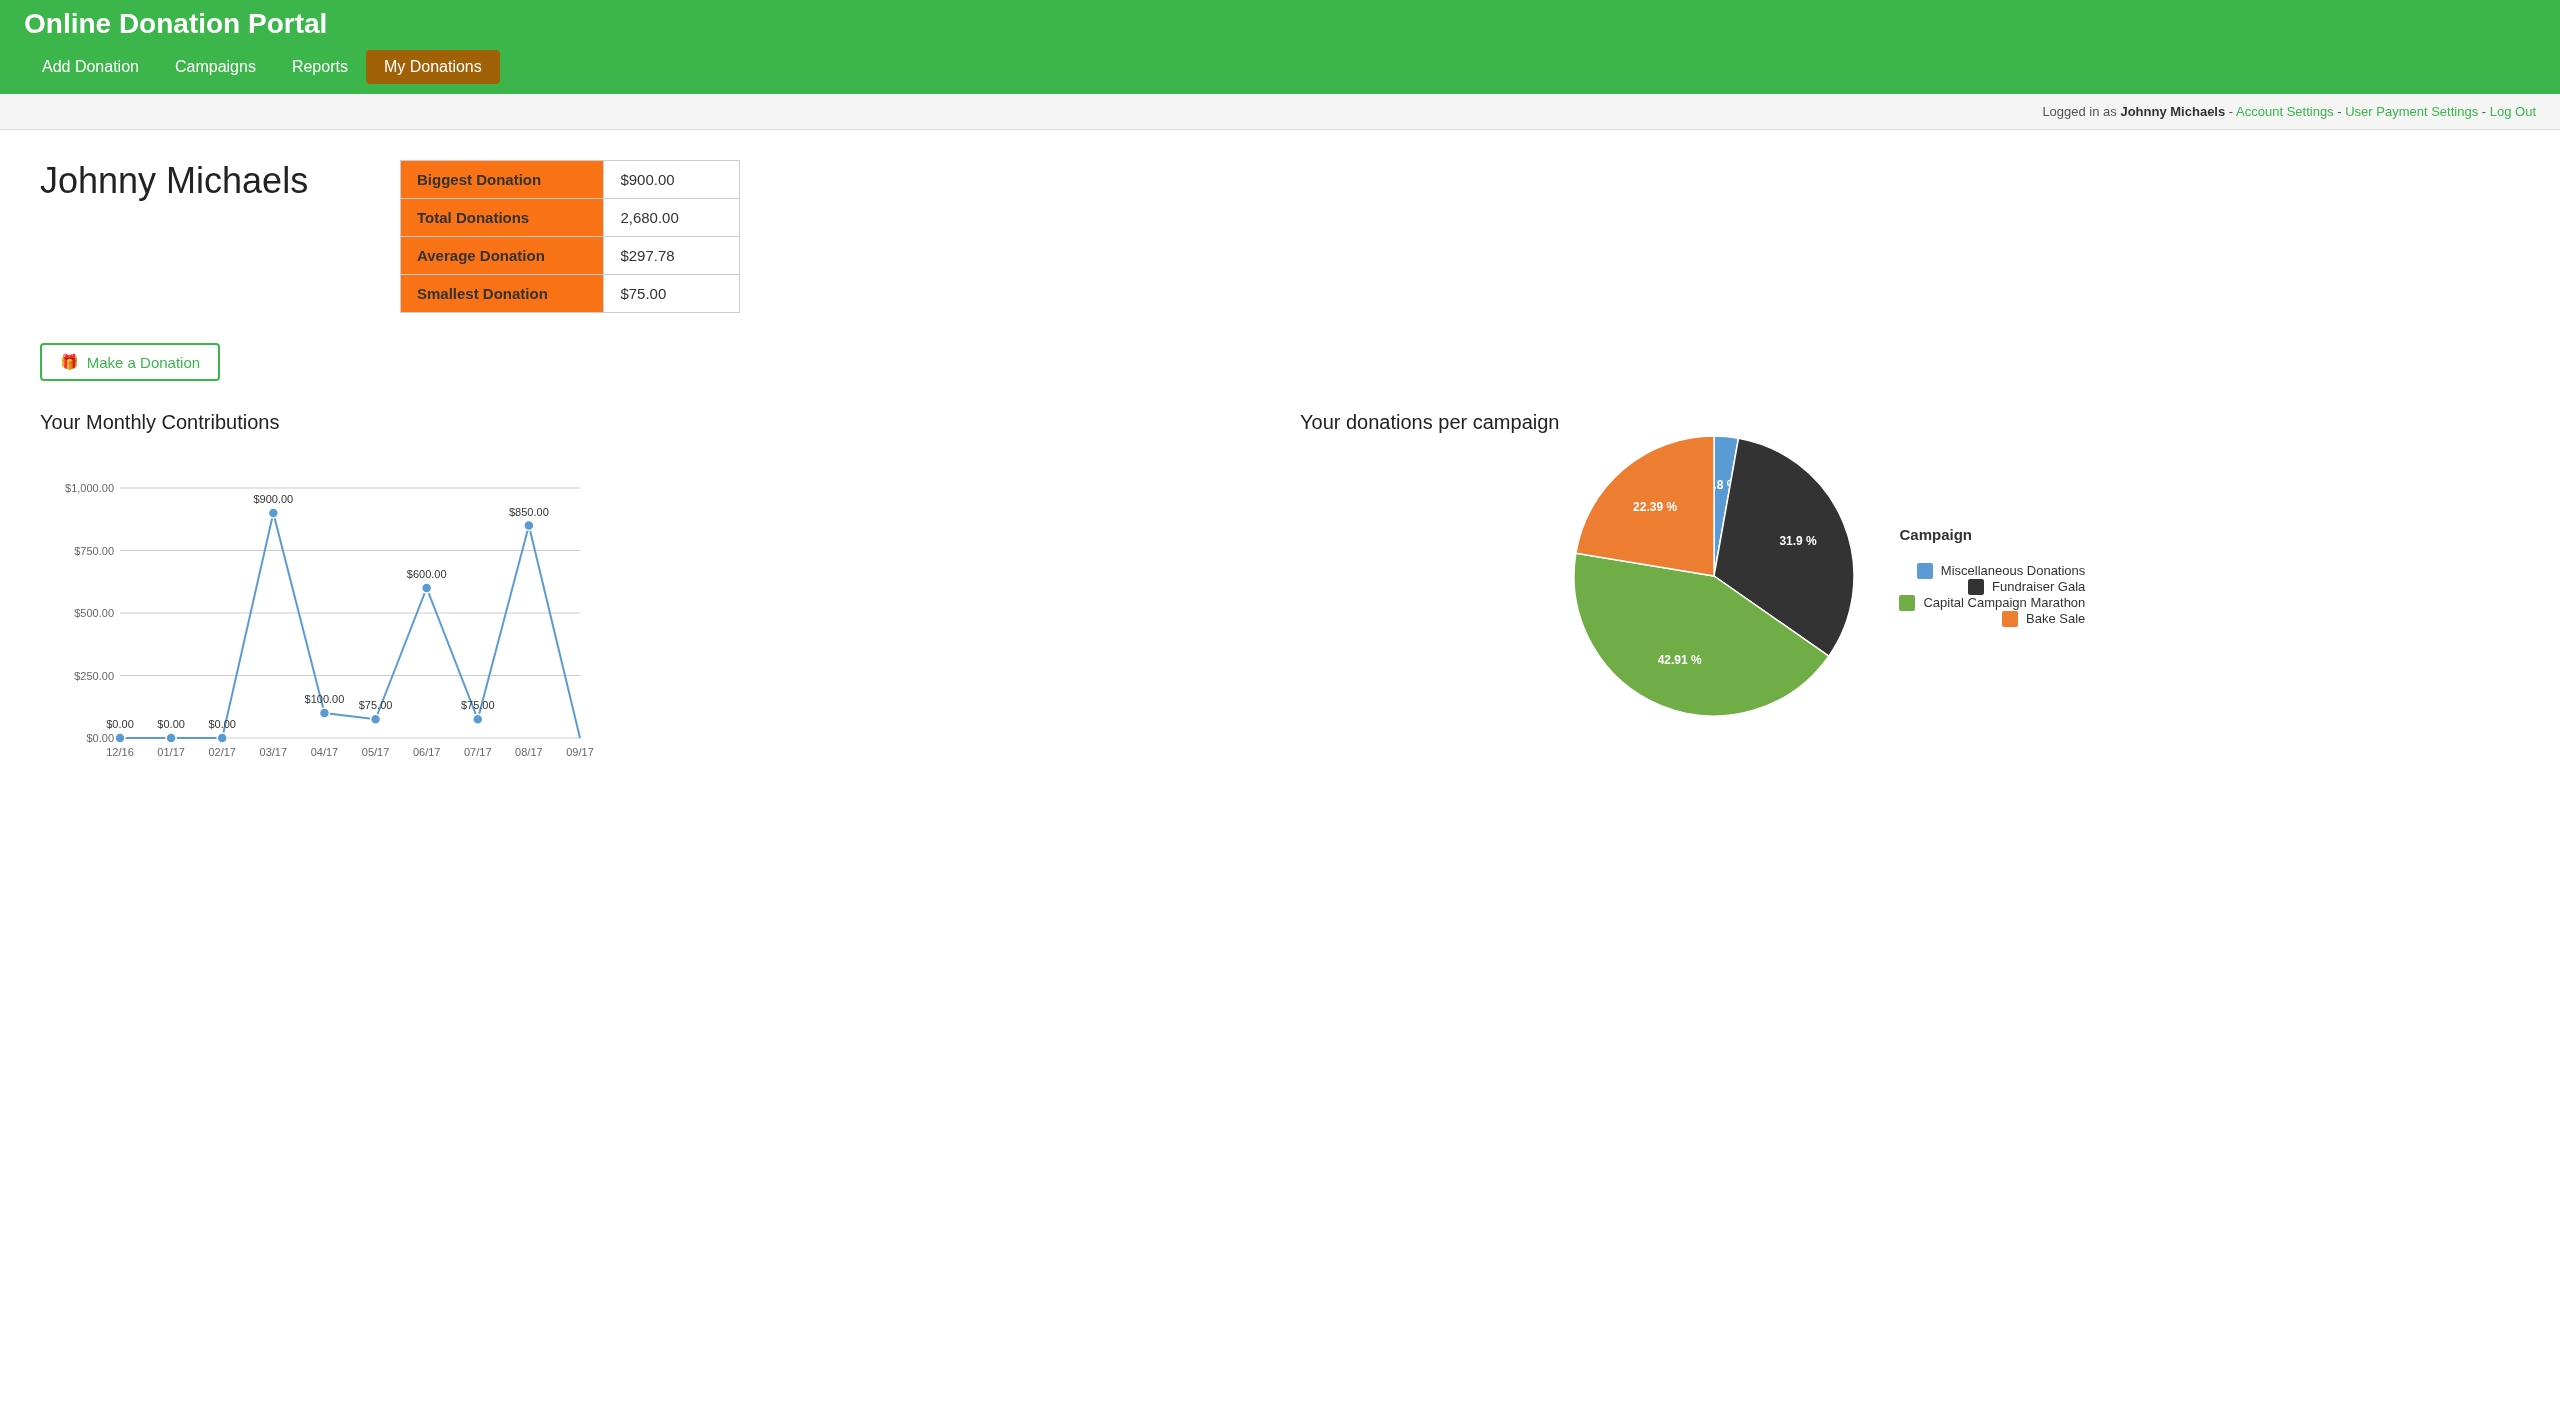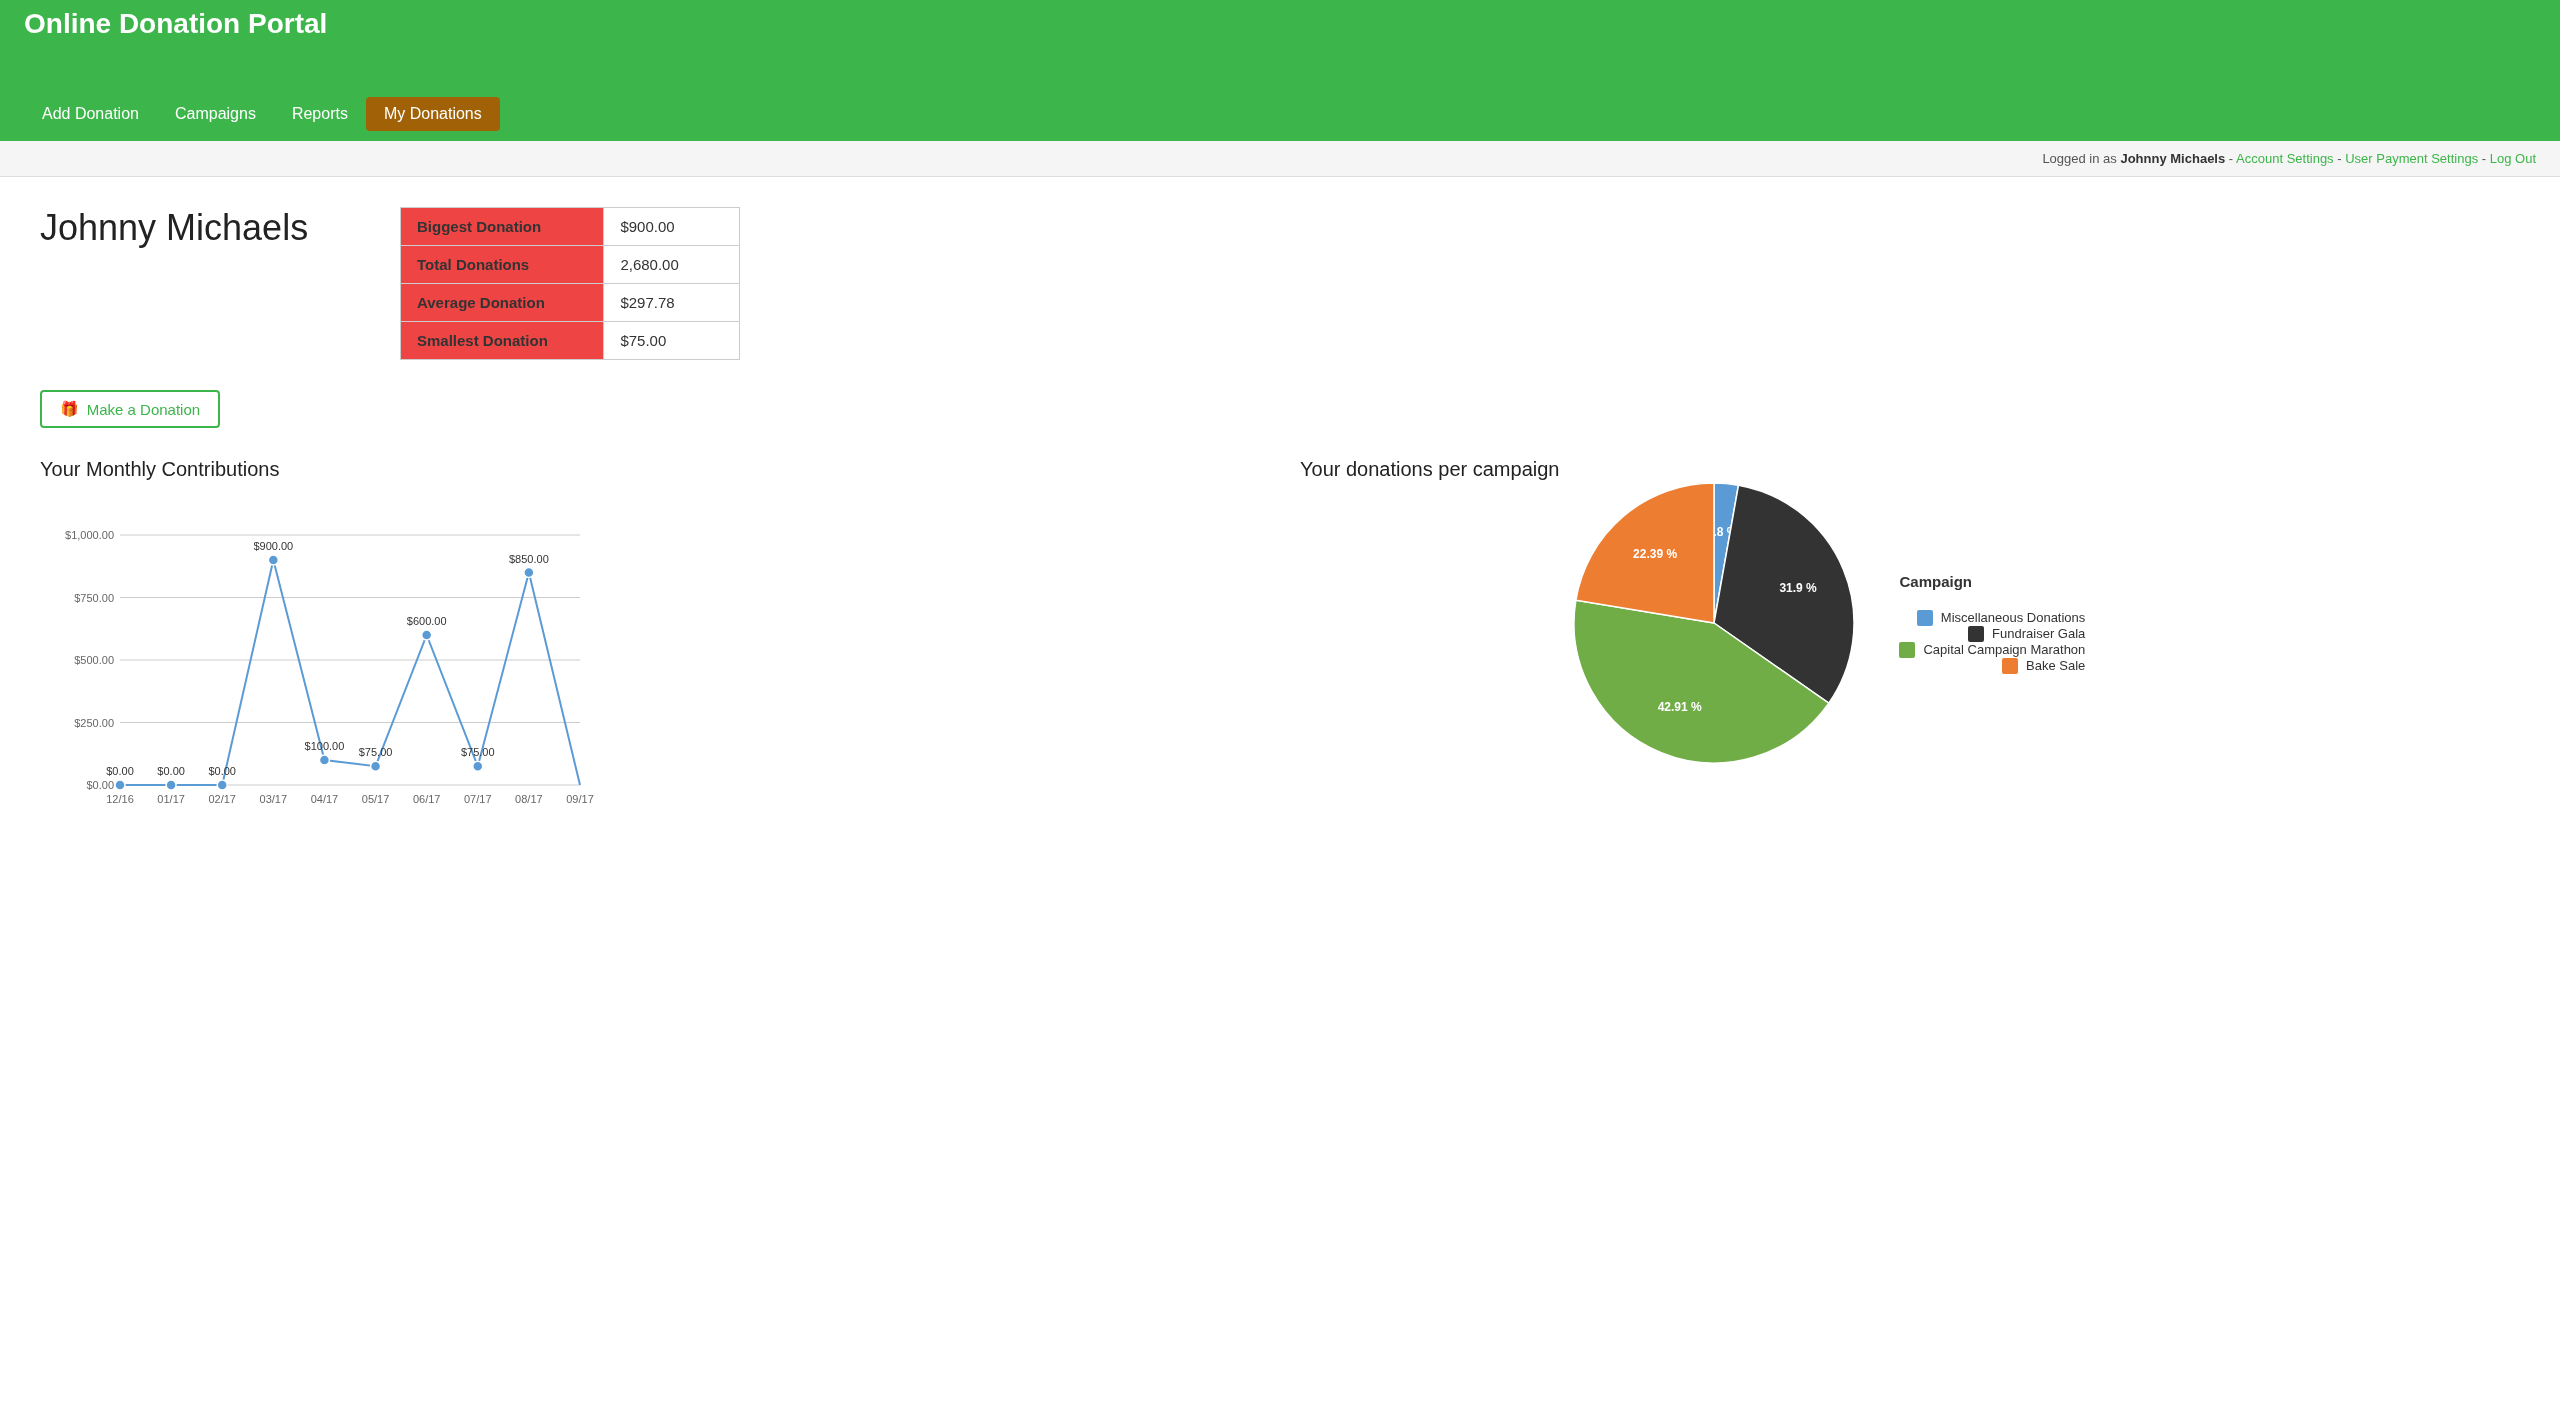--- a/index.html
+++ b/index.html
@@ -20,21 +20,20 @@
       display: flex;
       gap: 0;
     }
     .nav-item {
       color: #fff;
       padding: 8px 18px;
       cursor: pointer;
       font-size: 16px;
       border-radius: 4px 4px 0 0;
       text-decoration: none;
-      margin-top: 47px;
     }
     .nav-item.active {
       background: #a16207;
       border-radius: 4px;
     }
 
     
     .user-bar {
       background: #f5f5f5;
       border-bottom: 1px solid #ddd;
@@ -76,21 +75,21 @@
       border-collapse: collapse;
       min-width: 340px;
     }
     .stats-table td {
       padding: 10px 16px;
       border: 1px solid #ccc;
       font-size: 15px;
     }
     .stats-table td:first-child {
       font-weight: bold;
-      background: #ef4444;
+      background: #f97316;
       min-width: 180px;
     }
     .stats-table td:last-child {
       min-width: 120px;
     }
 
     
     .donate-btn {
       display: inline-flex;
       align-items: center;

